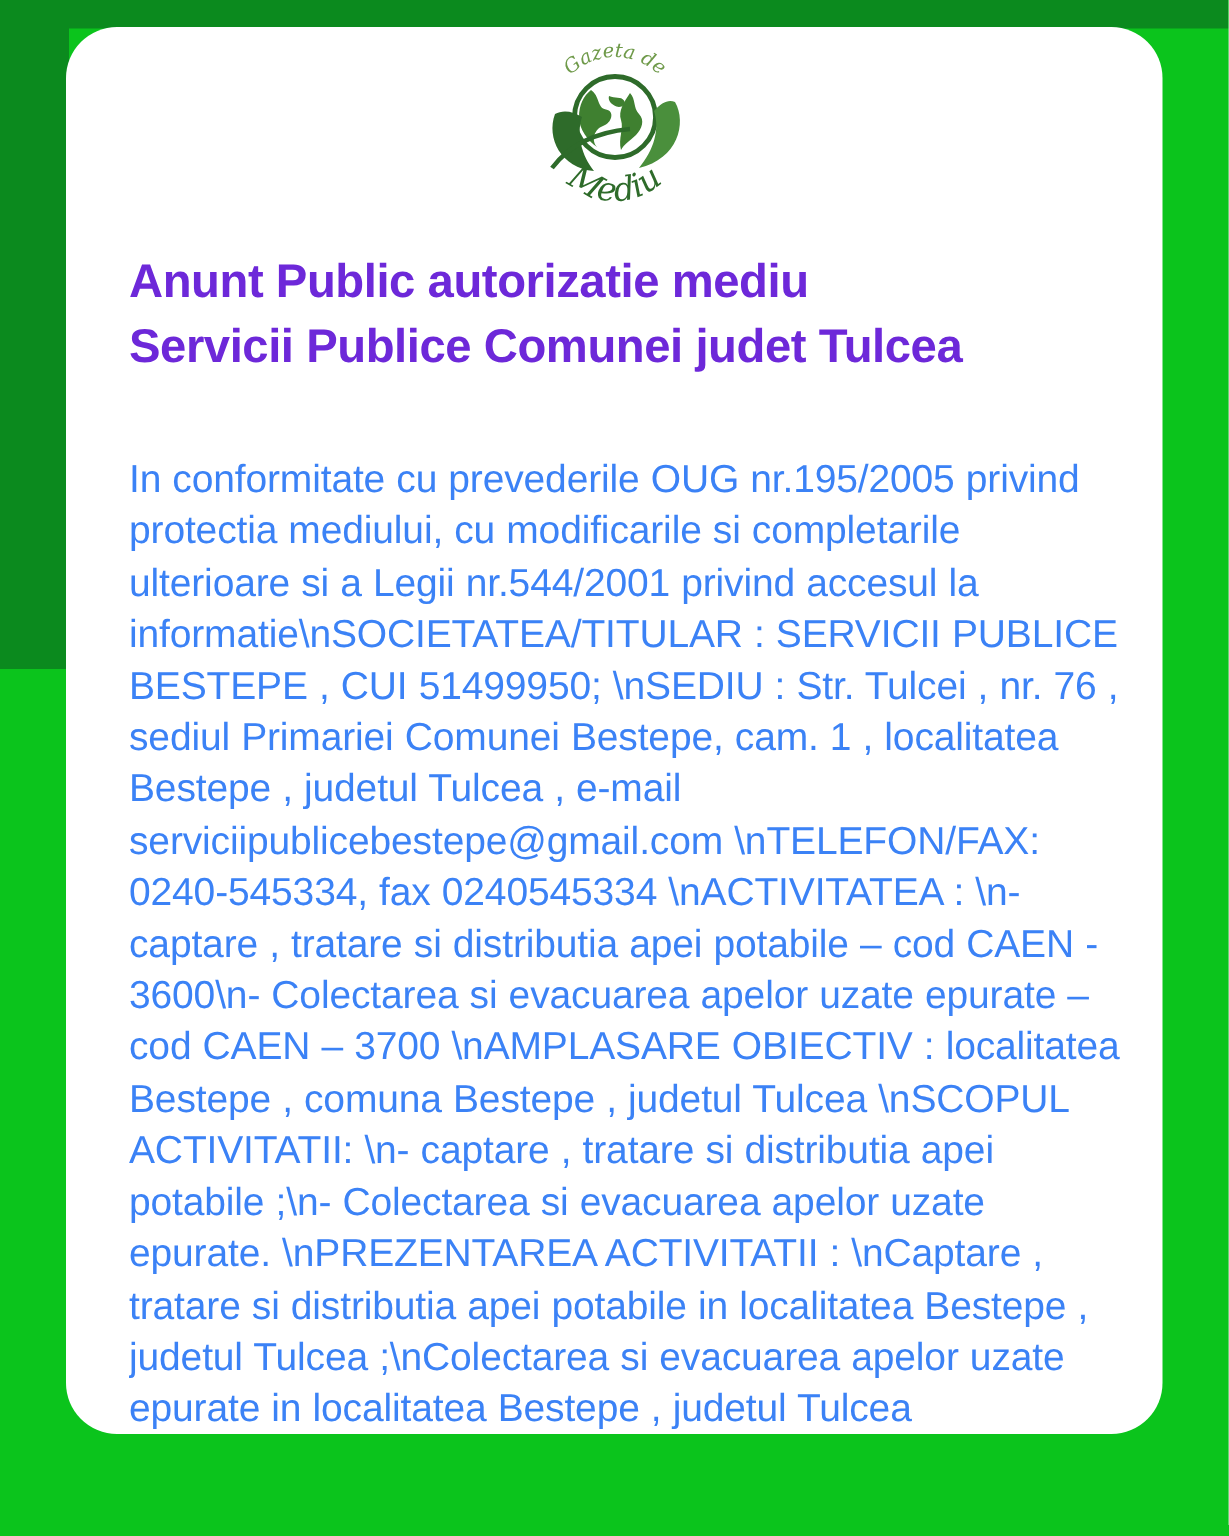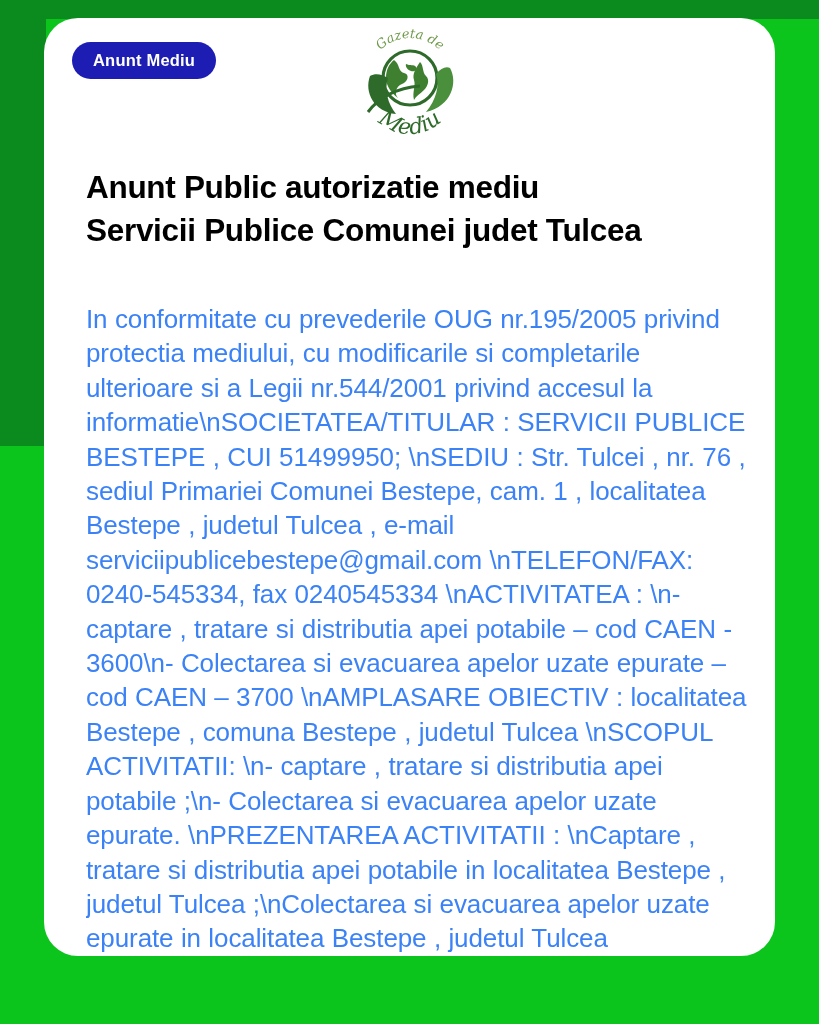--- a/index.html
+++ b/index.html
@@ -94,21 +94,21 @@
     height: 116px;
   }
   .logo svg { display: block; }
 
   
   .title {
     position: absolute;
     left: 42px;
     top: 127px;
     width: 660px;
-    color: #000000;
+    color: #6d28d9;
     font-size: 31.5px;
     font-weight: bold;
     line-height: 1.37;
     letter-spacing: -0.3px;
   }
   .title-line { display: block; }
 
   
   .body-copy {
     position: absolute;
@@ -131,21 +131,20 @@
 <div id="poster">
 
   <div class="green-dark-top"></div>
   <div class="green-dark-left"></div>
 
   <div class="card">
     <div class="card-inner">
 
       <div class="header-row">
 
-        <div class="badge">Anunt Mediu</div>
 
         <div class="logo">
           <svg width="112" height="116" viewBox="0 0 112 116" xmlns="http://www.w3.org/2000/svg">
             <defs>
               <path id="arcTop" d="M 14,56 A 42,42 0 0 1 98,56"></path>
               <path id="arcBot" d="M 10,64 A 46,46 0 0 0 102,64"></path>
             </defs>
 
             <circle cx="56" cy="54" r="27" fill="none" stroke="#2e6b2a" stroke-width="3.2"></circle>
             <path d="M40,36 C46,40 44,48 50,49 C56,50 54,58 48,60 C42,62 40,70 44,74 C38,70 32,62 32,54 C32,46 35,40 40,36 Z" fill="#3f8030"></path>

